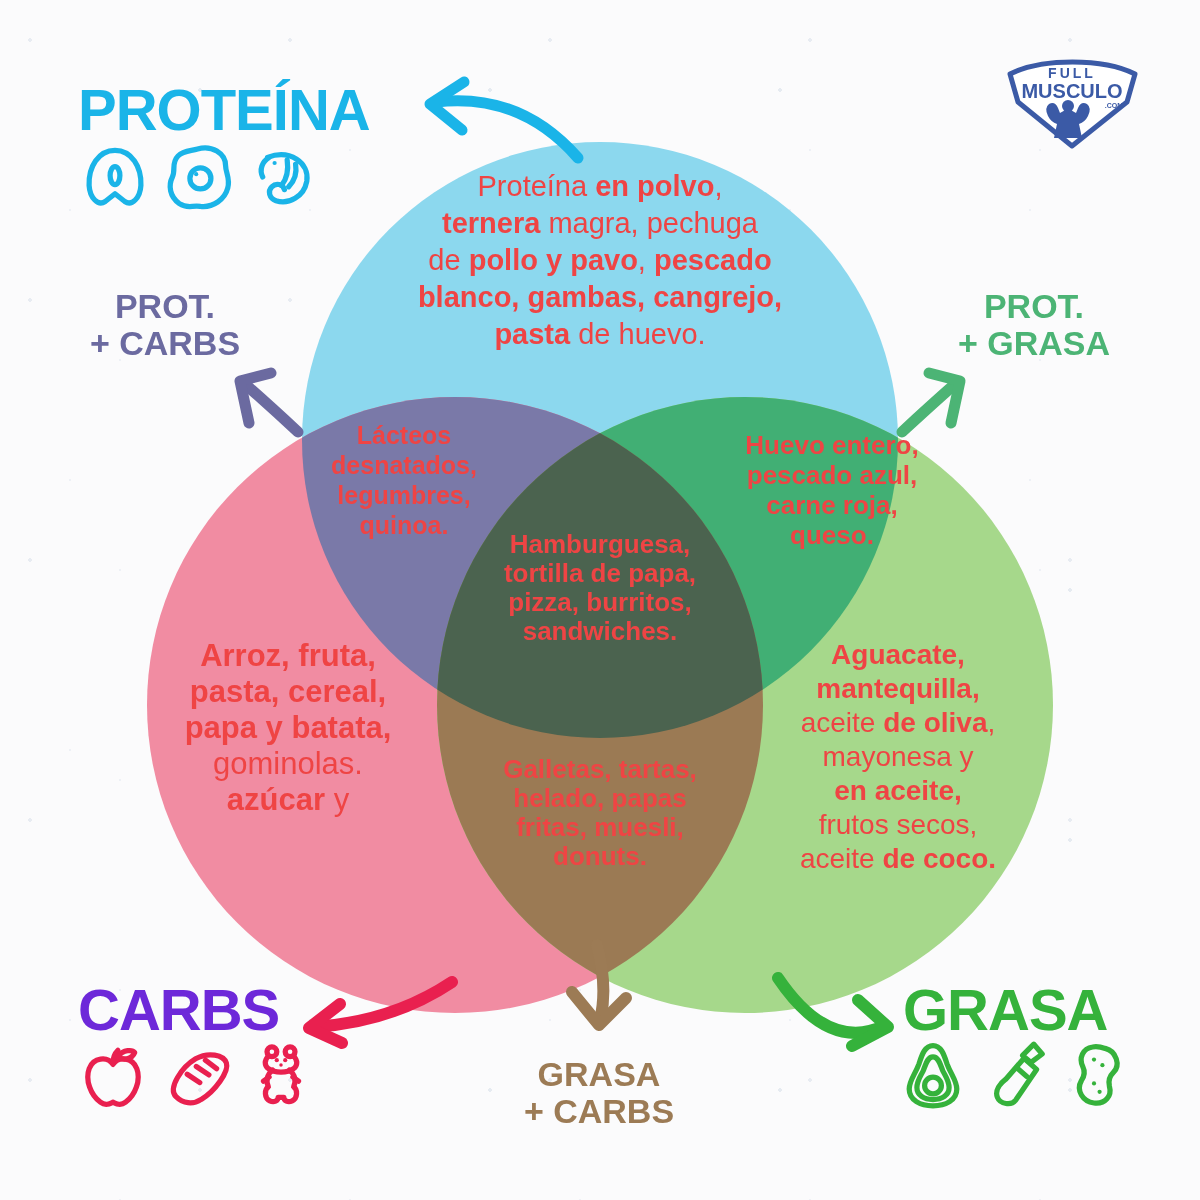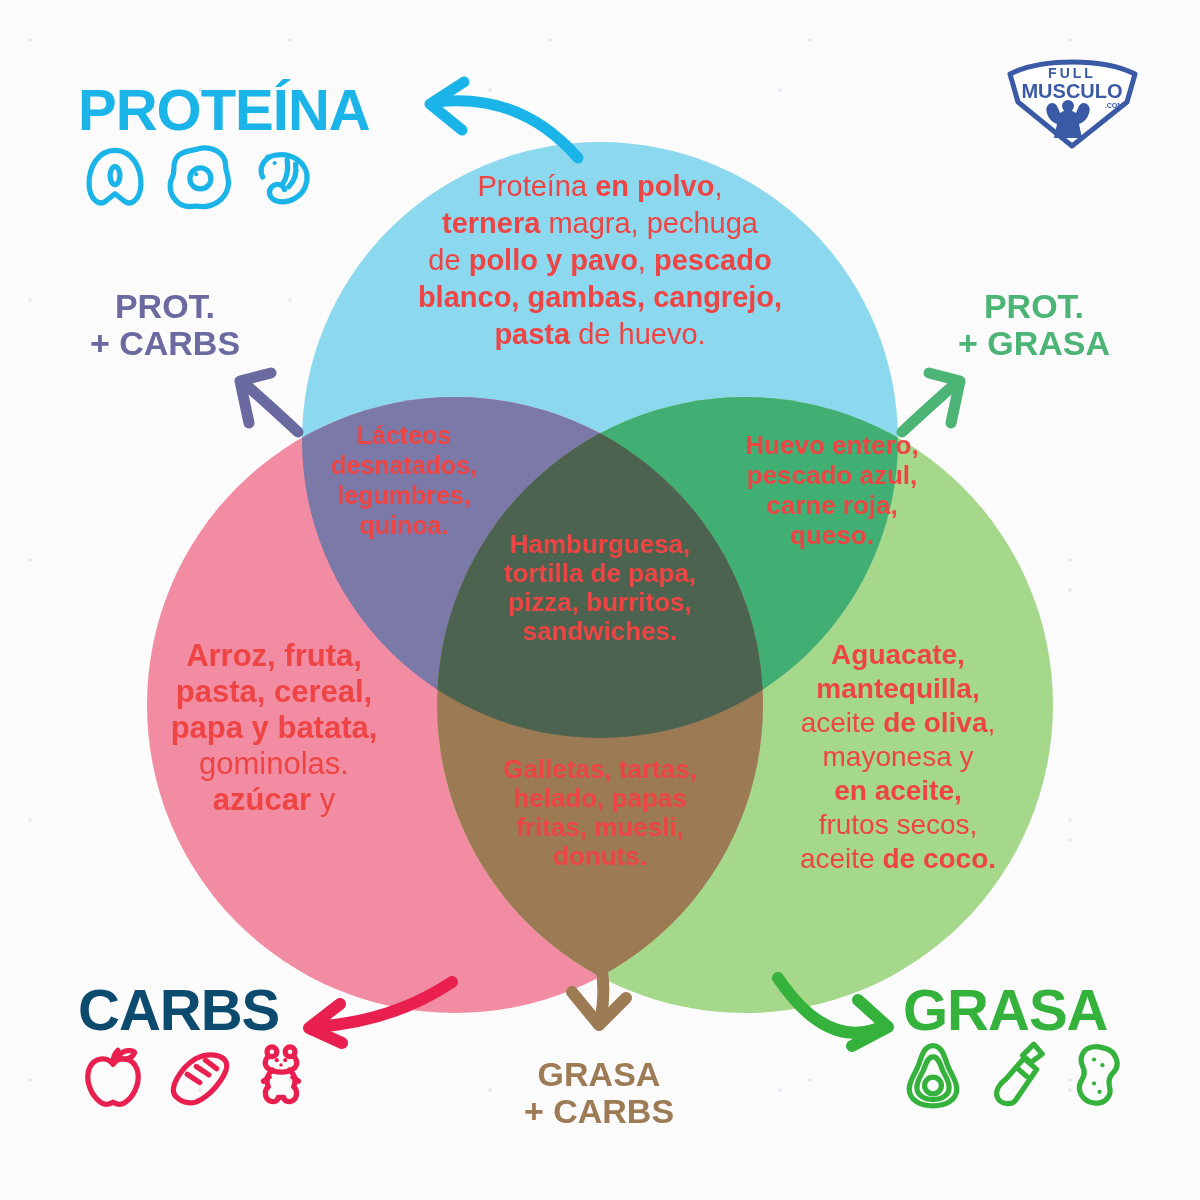--- a/index.html
+++ b/index.html
@@ -35,21 +35,21 @@
     transform:translateX(-50%);
     z-index:2;
   }
   .rt .ln{white-space:nowrap;}
   .b{font-weight:700;}
   .r{font-weight:400;}
   #r-protein{left:600px;top:168px;font-size:29px;line-height:37px;}
   #r-pc{left:404px;top:420px;font-size:25px;line-height:30px;}
   #r-pf{left:790px;top:430px;font-size:26px;line-height:30px;margin-left:42px;}
   #r-center{left:600px;top:530px;font-size:26px;line-height:29px;text-align:center;}
-  #r-carbs{left:274px;top:638px;font-size:31px;line-height:36px;}
+  #r-carbs{left:288px;top:638px;font-size:31px;line-height:36px;}
   #r-fc{left:600px;top:755px;font-size:26px;line-height:29px;}
   #r-fat{left:898px;top:614px;font-size:28px;line-height:34px;margin-top:24px;}
   
   .title{
     position:absolute;
     font-weight:700;
     font-size:58px;
     letter-spacing:-1px;
     z-index:3;
     white-space:nowrap;
@@ -144,21 +144,21 @@
       <path d="M597 945 Q608 988 600 1020"></path>
       <path d="M572 992 L599 1025 L626 998"></path>
     </g>
     <g fill="none" stroke-linecap="round" stroke-linejoin="round" stroke-width="12" stroke="#35b23b">
       <path d="M778 978 Q828 1052 884 1026"></path>
       <path d="M858 1000 L888 1027 L852 1046"></path>
     </g>
   </svg>
 
   <div class="title" id="t-proteina" style="color: rgb(26, 180, 232);">PROTEÍNA</div>
-  <div class="title" id="t-carbs" style="color: #0c4a6e;">CARBS</div>
+  <div class="title" id="t-carbs" style="color: #6d28d9;">CARBS</div>
   <div class="title" id="t-grasa" style="color: rgb(53, 178, 59);">GRASA</div>
 
   <div class="sub" id="t-pc" style="color: rgb(107, 106, 160);">
     <div class="ln">PROT.</div>
     <div class="ln">+ CARBS</div>
   </div>
   <div class="sub" id="t-pg" style="color: rgb(76, 180, 117);">
     <div class="ln">PROT.</div>
     <div class="ln">+ GRASA</div>
   </div>

